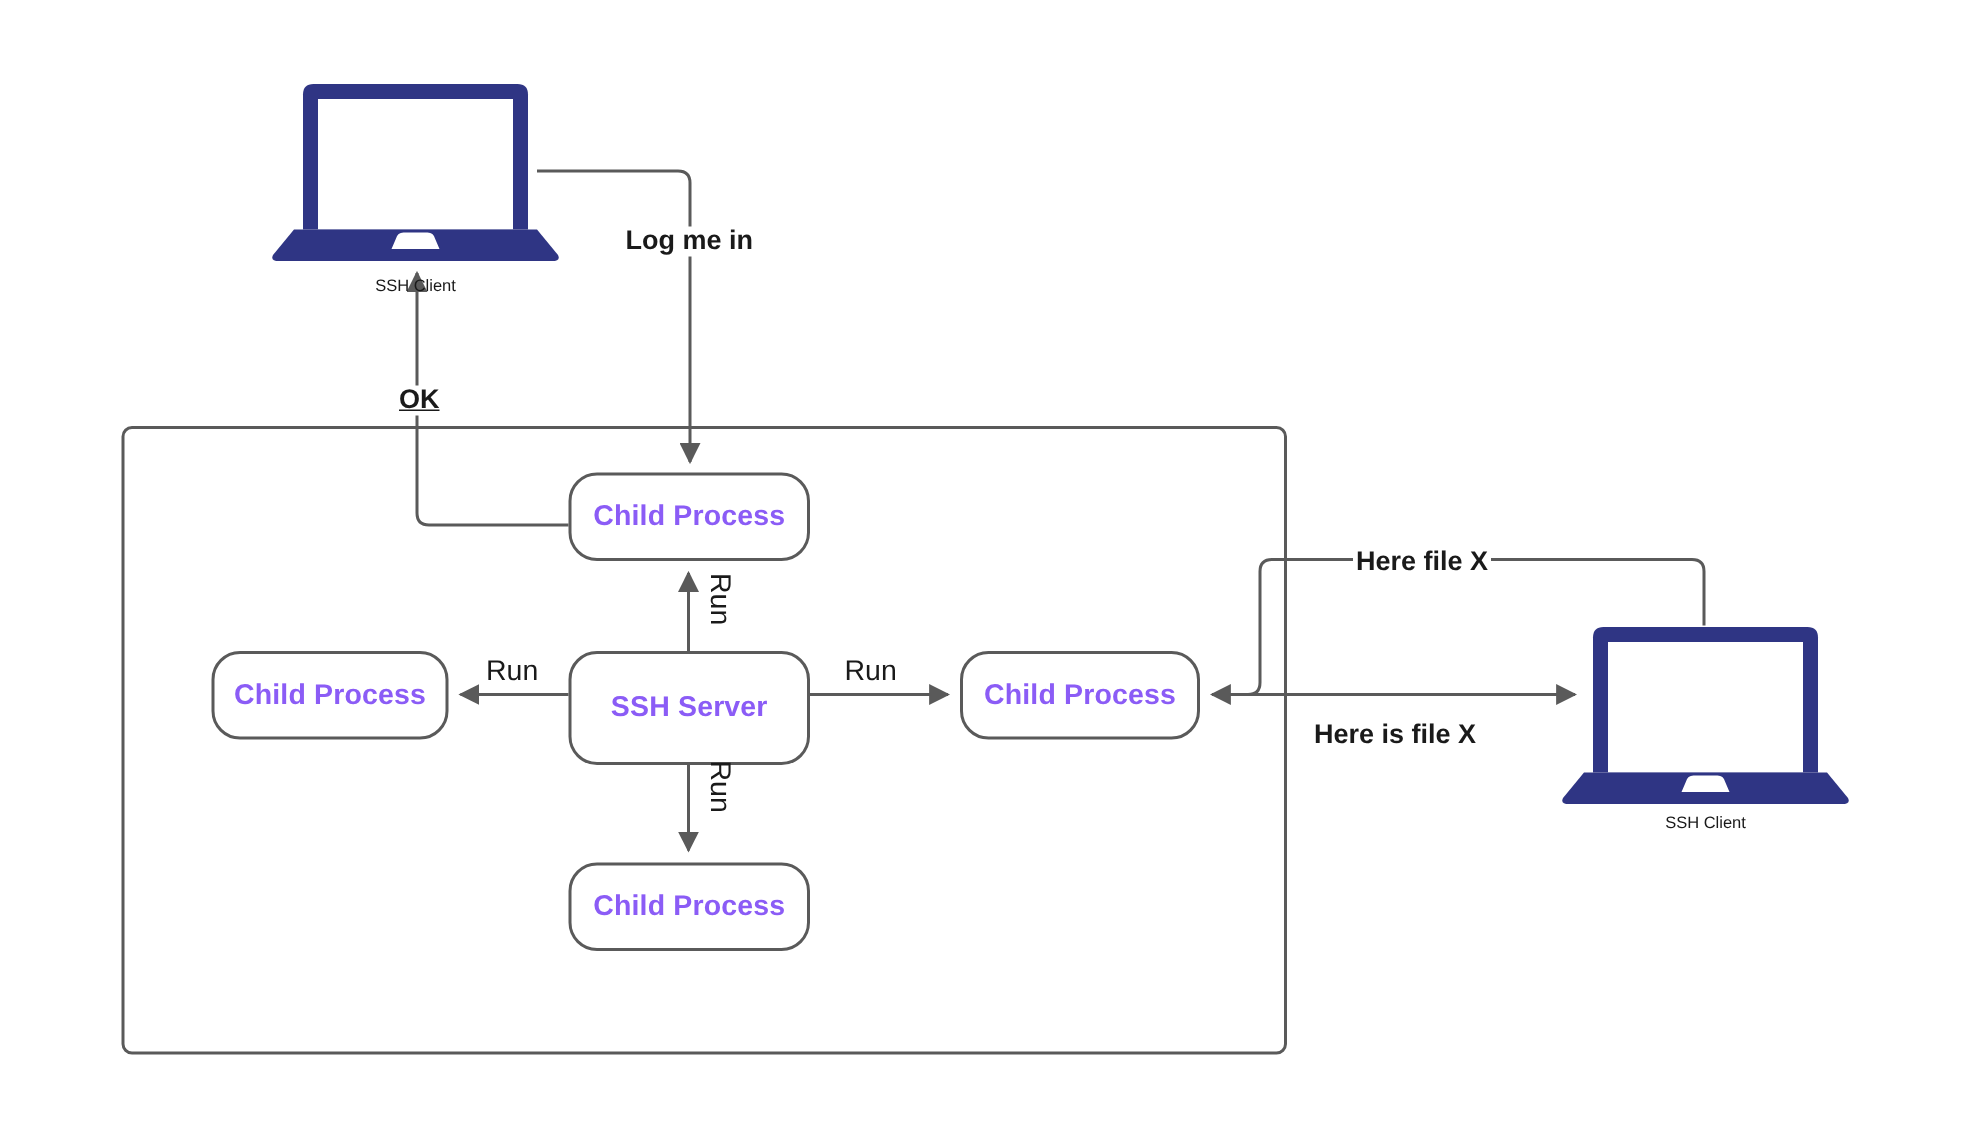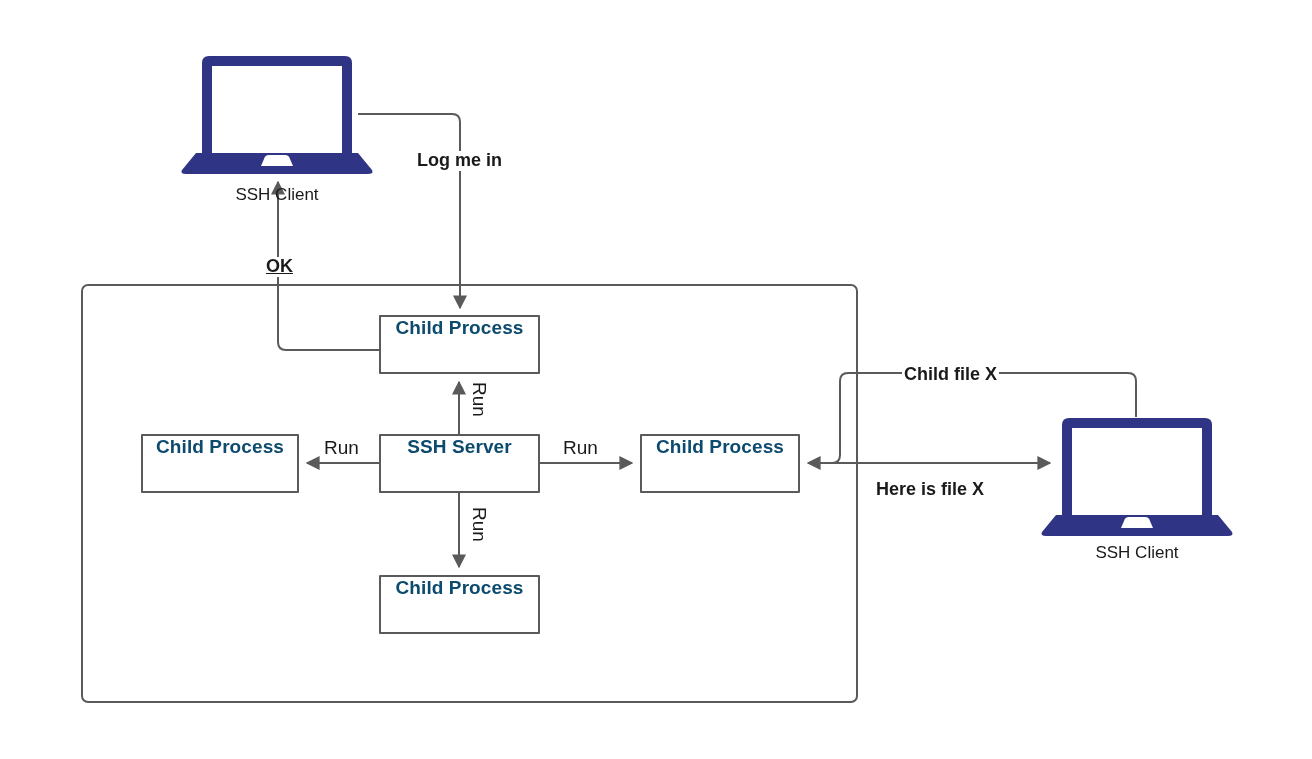--- a/index.html
+++ b/index.html
@@ -24,25 +24,26 @@
     width: 1312px;
     height: 759px;
     pointer-events: none;
   }
 
   
   .node {
     position: absolute;
     box-sizing: border-box;
     border: 2px solid #5a5a5a;
-    border-radius: 1px;
+    border-radius: 19px;
     background: #ffffff;
     display: flex;
+    align-items: center;
     justify-content: center;
-    color: #0c4a6e;
+    color: #8b5cf6;
     font-weight: bold;
     font-size: 19px;
     letter-spacing: .1px;
     white-space: nowrap;
   }
 
   
   .container-box {
     position: absolute;
     box-sizing: border-box;
@@ -52,21 +53,21 @@
   }
 
   
   .laptop {
     position: absolute;
   }
   .laptop svg { display: block; }
   .device-label {
     position: absolute;
     text-align: center;
-    font-size: 17px;
+    font-size: 11px;
     color: #1a1a1a;
     white-space: nowrap;
   }
 
   
   .edge-label {
     position: absolute;
     font-size: 15px;
     color: #1a1a1a;
     white-space: nowrap;
@@ -139,21 +140,21 @@
   <div class="device-label" style="left:1040px; top:543px; width:194px;">SSH Client</div>
 
   <div class="node" style="left:379px; top:315px; width:161px; height:59px;">
     <span>Child Process</span>
   </div>
 
   <div class="node" style="left:141px; top:434px; width:158px; height:59px;">
     <span>Child Process</span>
   </div>
 
-  <div class="node" style="left:379px; top:434px; width:161px; height:59px;">
+  <div class="node" style="left:379px; top:434px; width:161px; height:76px;">
     <span>SSH Server</span>
   </div>
 
   <div class="node" style="left:640px; top:434px; width:160px; height:59px;">
     <span>Child Process</span>
   </div>
 
   <div class="node" style="left:379px; top:575px; width:161px; height:59px;">
     <span>Child Process</span>
   </div>
@@ -163,17 +164,17 @@
   <div class="edge-label bold" style="left:264px; top:257px;text-decoration:underline;">OK</div>
 
   <div class="edge-label plain rot" style="left:461px; top:389px;">Run</div>
 
   <div class="edge-label plain" style="left:322px; top:438px;">Run</div>
 
   <div class="edge-label plain" style="left:561px; top:438px;">Run</div>
 
   <div class="edge-label plain rot" style="left:461px; top:514px;">Run</div>
 
-  <div class="edge-label bold" style="left:902px; top:365px;">Child file X</div>
+  <div class="edge-label bold" style="left:902px; top:365px;">Here file X</div>
 
   <div class="edge-label bold" style="left:874px; top:480px;">Here is file X</div>
 
 </div>
 
 </body></html>

